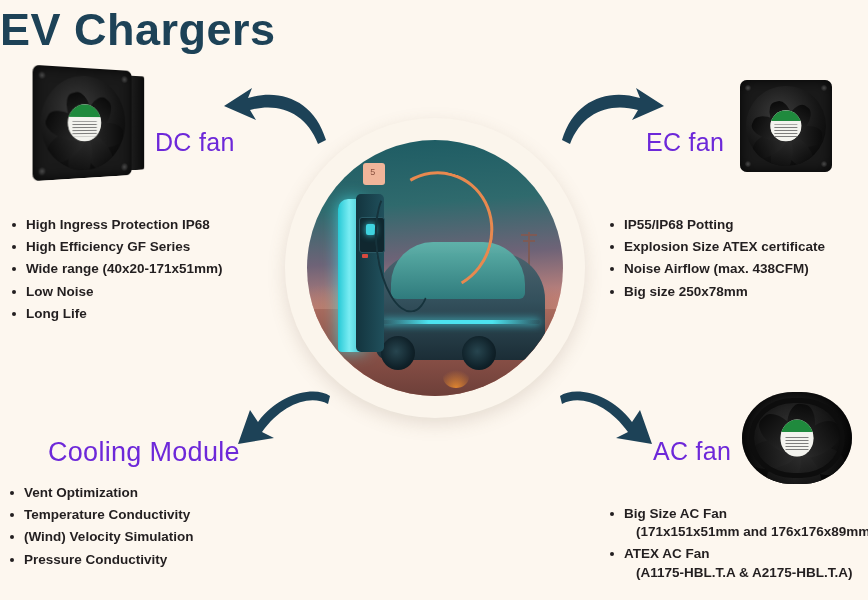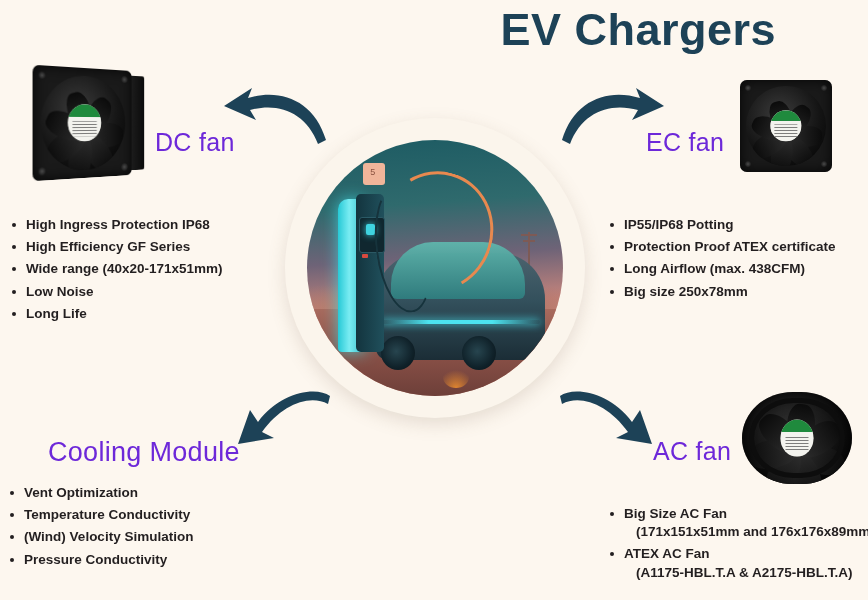--- a/index.html
+++ b/index.html
@@ -7,21 +7,21 @@
     width:868px;height:600px;overflow:hidden;
     background:#fdf7ef;
     font-family:"Liberation Sans", sans-serif;
     color:#231f20;
     position:relative;
   }
   .stage{position:absolute;inset:0;}
 
   
   .title{
-    position:absolute;left:0;top:4px;width:776px;text-align:right;
+    position:absolute;left:0;top:4px;width:776px;text-align:left;
     font-size:45px;font-weight:700;letter-spacing:.5px;
     color:#1d4257;
   }
 
   
   .center-wrap{
     position:absolute;left:285px;top:118px;width:300px;height:300px;
   }
   .center-ring{
     position:absolute;inset:0;border-radius:50%;
@@ -331,22 +331,22 @@
           </div>
       </div>
     </div>
   </div>
 
   <div class="heading" style="left:646px;top:128px;">EC fan</div>
 
   <div class="bullets" style="left:608px;top:216px;">
     <ul>
       <li>IP55/IP68 Potting</li>
-      <li>Protection Proof ATEX certificate</li>
-      <li>Long Airflow (max. 438CFM)</li>
+      <li>Explosion Size ATEX certificate</li>
+      <li>Noise Airflow (max. 438CFM)</li>
       <li>Big size 250x78mm</li>
     </ul>
   </div>
 
   <div class="heading big" style="left:48px;top:437px;">Cooling Module</div>
 
   <div class="bullets" style="left:8px;top:484px;">
     <ul>
       <li>Vent Optimization</li>
       <li>Temperature Conductivity</li>

